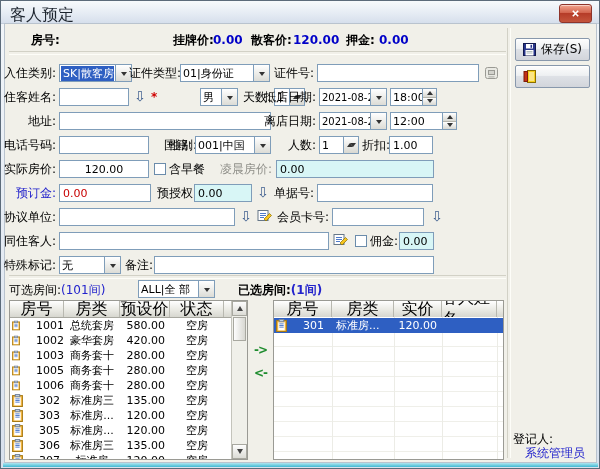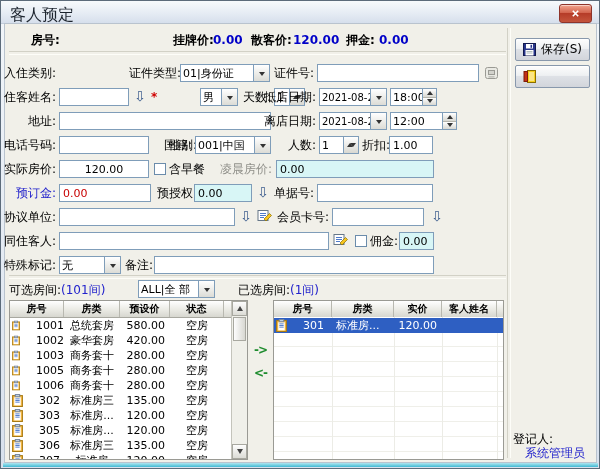--- a/index.html
+++ b/index.html
@@ -43,21 +43,21 @@
   .chk{position:absolute;width:12px;height:12px;background:#fff;border:1px solid #6b8cab;box-sizing:border-box;cursor:pointer;}
   .darr{position:absolute;font-size:14px;line-height:14px;color:#3c5c8e;cursor:pointer;}
   .hline{position:absolute;height:2px;border-top:1px solid #d2d1c6;border-bottom:1px solid #fdfdf8;}
   .vline{position:absolute;width:2px;border-left:1px solid #d2d1c6;border-right:1px solid #fdfdf8;}
   .sbtn{position:absolute;left:514px;width:75px;height:23px;box-sizing:border-box;border:1px solid #8898ac;border-radius:2px;
         background:linear-gradient(#fdfdfd,#eef0f2 45%,#dee1e6 50%,#d2d5db);display:flex;align-items:center;gap:5px;
         padding:0 7px;font-size:12px;cursor:pointer;box-shadow:inset 0 1px 0 #fff;}
   
   .tbl{position:absolute;background:#fff;border:1px solid #9a9a94;box-sizing:border-box;overflow:hidden;}
   .th{display:flex;height:16px;background:linear-gradient(#fff,#eaeae4 55%,#d7d7d0);border-bottom:1px solid #a8a8a0;}
-  .th span{box-sizing:border-box;border-right:1px solid #b8b8b0;font-size:10px;display:flex;align-items:center;justify-content:center;flex:none;font-weight:bold;}
+  .th span{box-sizing:border-box;border-right:1px solid #b8b8b0;font-size:16px;display:flex;align-items:center;justify-content:center;flex:none;}
   .tbody{position:relative;}
   .trow{display:flex;height:15px;align-items:center;cursor:pointer;}
   .trow span{box-sizing:border-box;font-size:11px;overflow:hidden;white-space:nowrap;display:flex;align-items:center;flex:none;height:15px;border-right:1px solid #ececе6;}
   .trow .pr{justify-content:flex-end;padding-right:5px;}
   .trow .cc{justify-content:center;}
   .trow .rm{padding-left:2px;gap:16px;}
   .trow.sel{background:#2e5fc2;color:#fff;}
   .lt .c1{width:54px;}.lt .c2{width:56px;}.lt .c3{width:50px;}.lt .c4{width:54px;}
   .rt2 .c1{width:58px;}.rt2 .c2{width:62px;}.rt2 .c3{width:48px;}.rt2 .c4{width:55px;}
   .gridbg{position:absolute;left:0;right:0;background:repeating-linear-gradient(#fff 0,#fff 14px,#efefe9 14px,#efefe9 15px);}
@@ -112,20 +112,24 @@
   </div>
   <div class="sbtn" style="top:64px;">
     <svg width="13" height="13" viewBox="0 0 13 13">
         <rect x="4.5" y="0.5" width="8" height="12" fill="#f7d11e" stroke="#8a6e00"></rect>
         <rect x="6" y="2" width="5" height="9" fill="#fbe585"></rect>
         <rect x="1" y="1.5" width="3.5" height="10" fill="#c33117" stroke="#7e1c09"></rect>
       </svg>
   </div>
 
   <span class="l r" style="left:2px;top:64px;width:53px;">入住类别:</span>
+  <div class="f cb hl" style="left:58px;top:63px;width:73px;">
+    <span class="v">SK|散客房</span>
+    <span class="da"></span>
+  </div>
   <span class="l r" style="left:128px;top:64px;width:48px;">证件类型:</span>
   <div class="f cb" style="left:179px;top:63px;width:90px;">
     <span class="v">01|身份证</span>
     <span class="da"></span>
   </div>
   <span class="l r" style="left:258px;top:64px;width:55px;">证件号:</span>
   <div class="f" style="left:316px;top:63px;width:162px;">
       <span></span>
     </div>
   <svg class="ico" style="left:482px;top:64px;" width="17" height="16" viewBox="0 0 17 16">
@@ -267,21 +271,21 @@
       <span></span>
     </div>
 
   <div class="hline" style="left:8px;top:274px;width:497px;"></div>
 
   <span class="l" style="left:8px;top:281px;"><span>可选房间:</span><span class="lblue">(101间)</span></span>
   <div class="f cb" style="left:137px;top:279px;width:77px;">
     <span class="v">ALL|全 部</span>
     <span class="da"></span>
   </div>
-  <span class="l" style="left:237px;top:281px;"><span>已选房间:</span><span class="lblue">(1间)</span></span>
+  <span class="l" style="left:237px;top:281px;font-weight:bold;"><span>已选房间:</span><span class="lblue">(1间)</span></span>
 
   <div class="tbl lt" style="left:8px;top:299px;width:239px;height:160px;">
     <div class="th">
       <span class="c1">房号</span>
       <span class="c2">房类</span>
       <span class="c3">预设价</span>
       <span class="c4">状态</span>
       <span style="flex:1;border-right:none;"></span>
     </div>
     <div class="tbody">

